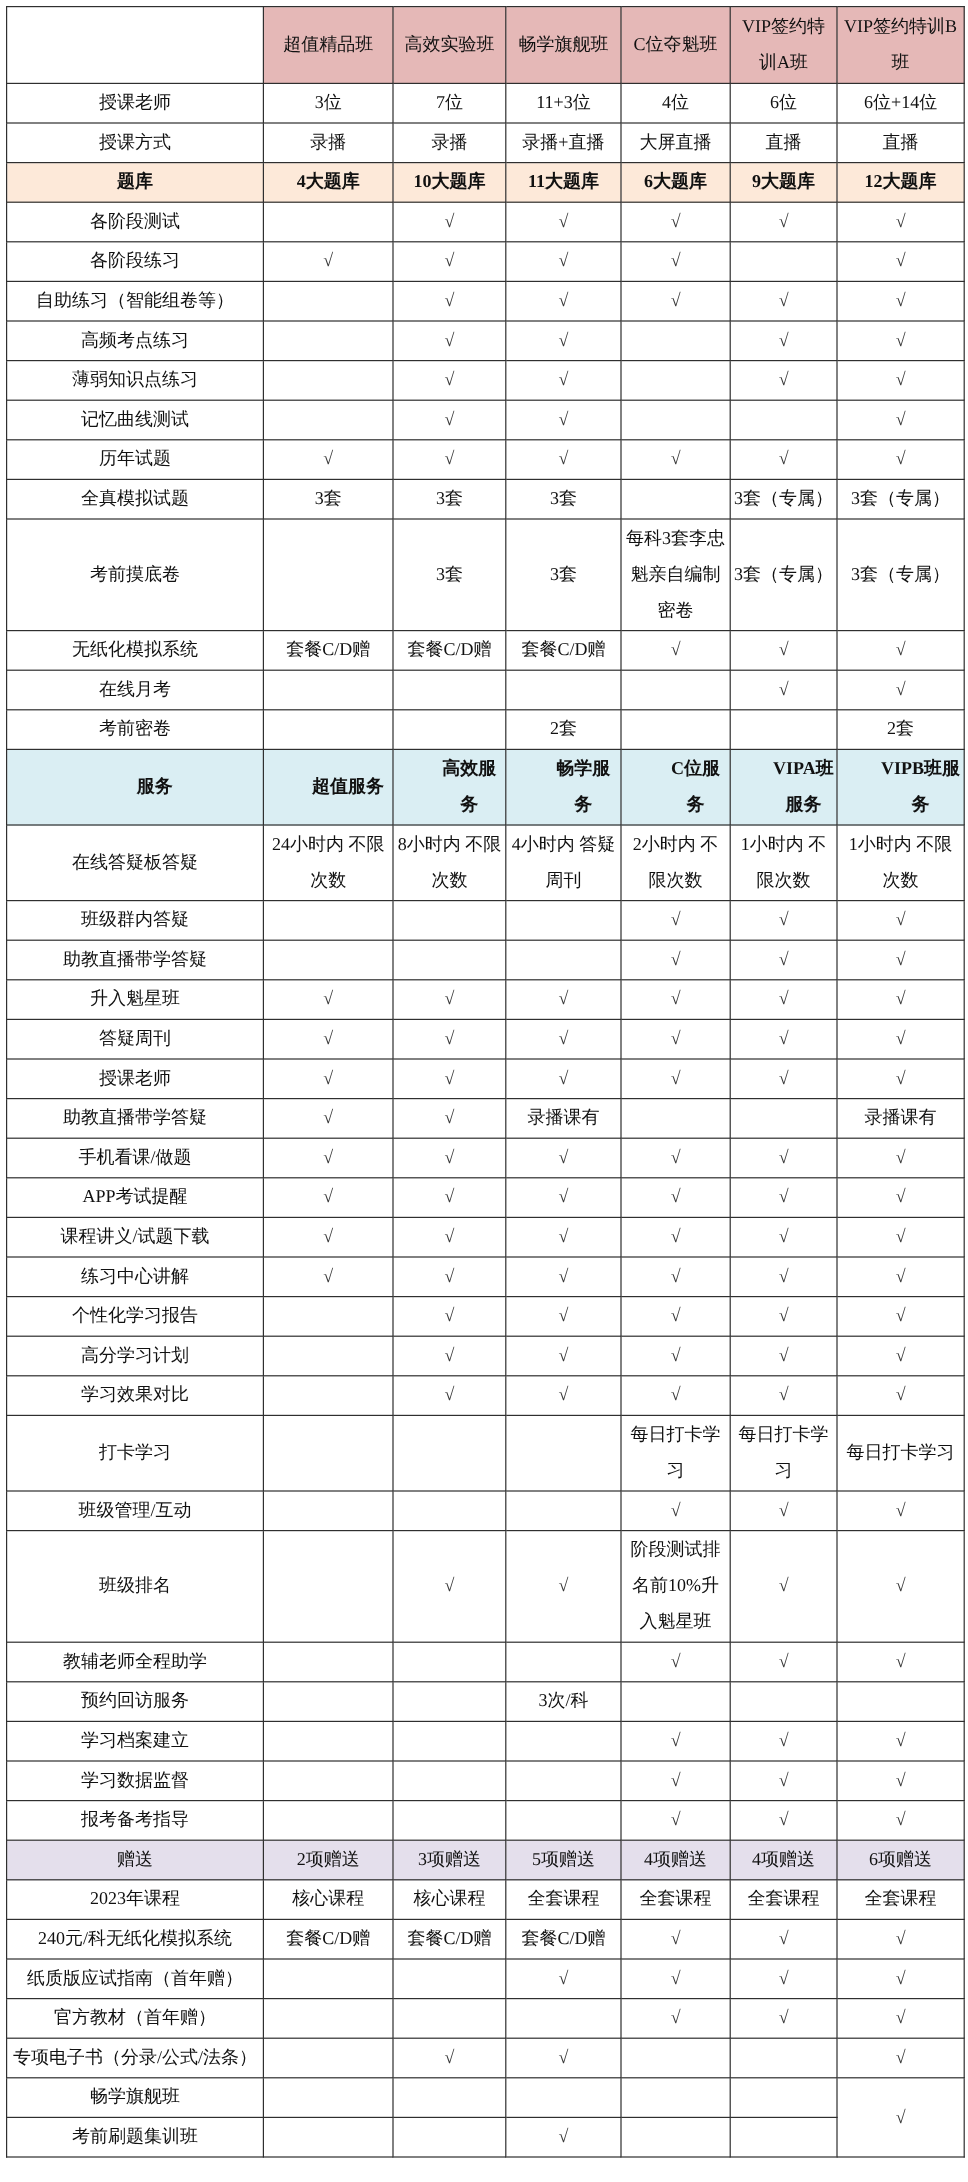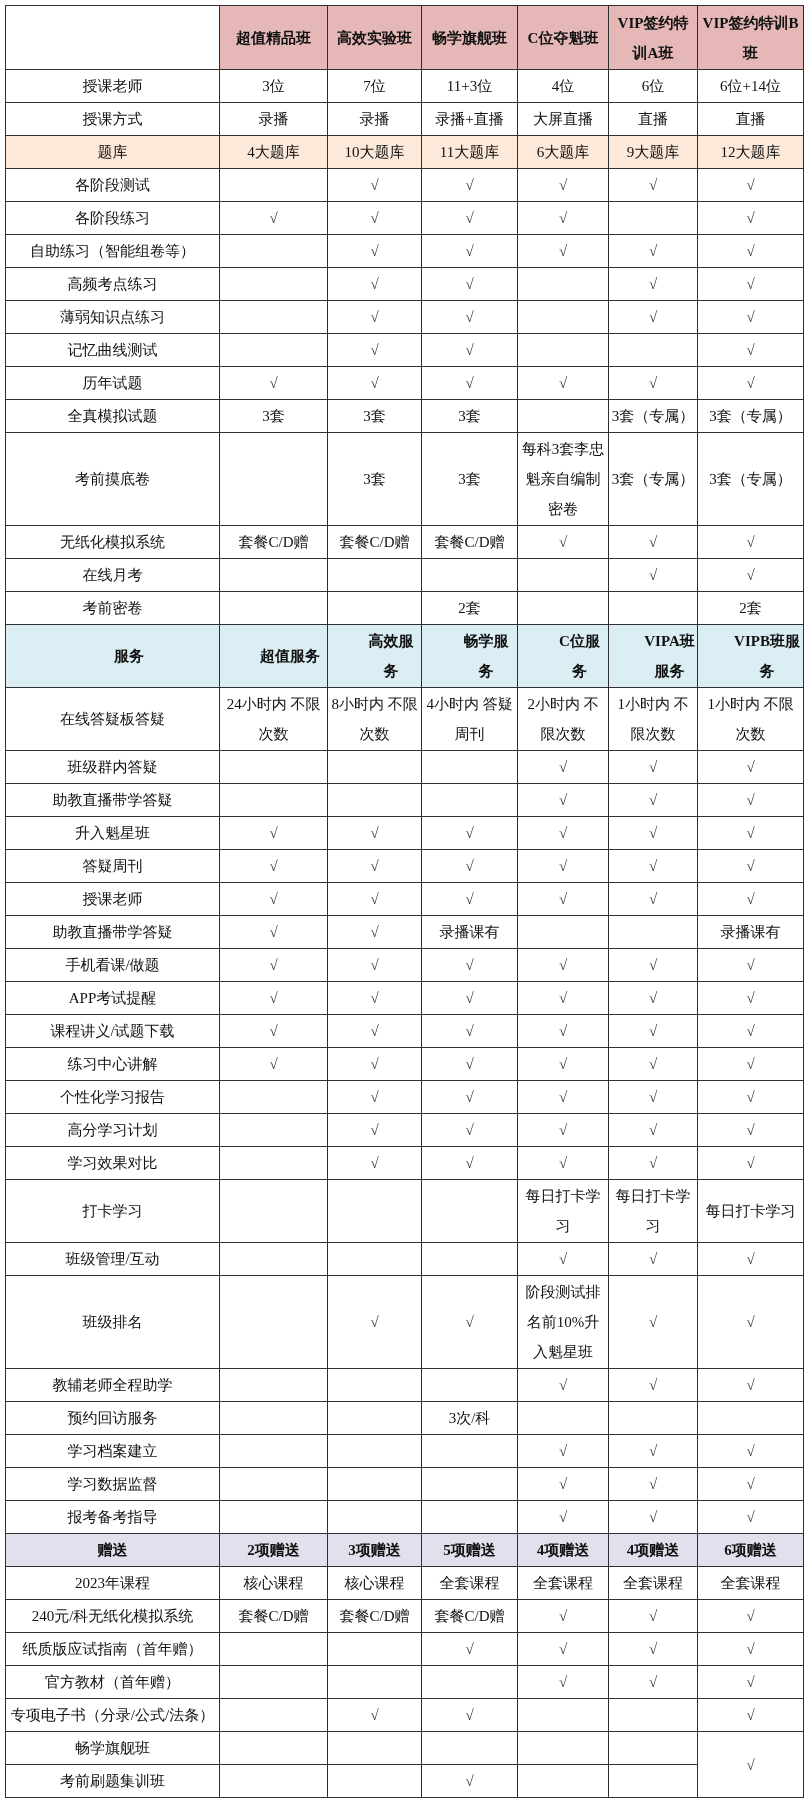--- a/index.html
+++ b/index.html
@@ -32,26 +32,26 @@
     font-weight:normal;
     line-height:30px;
     word-break:break-all;
     overflow-wrap:break-word;
     box-sizing:border-box;
   }
   tr{height:33px;}
   thead tr{height:64px;}
   thead th{
     background:var(--header-bg);
-    font-weight:bold;
+    font-weight:normal;
   }
   thead th.corner{background:#ffffff;}
-  tr.section-tiku td{background:var(--tiku-bg);font-weight:normal;margin-left:46px;}
+  tr.section-tiku td{background:var(--tiku-bg);font-weight:bold;margin-left:46px;}
   tr.section-fuwu td{background:var(--fuwu-bg);font-weight:bold;padding-left:35px;}
-  tr.section-zengsong td{background:var(--zengsong-bg);font-weight:bold;}
+  tr.section-zengsong td{background:var(--zengsong-bg);font-weight:normal;}
   td.check{color:var(--check);}
 </style>
 </head>
 <body>
 
 <div class="page">
   <table>
     <colgroup>
       <col style="width:214px">
       <col style="width:108px">

